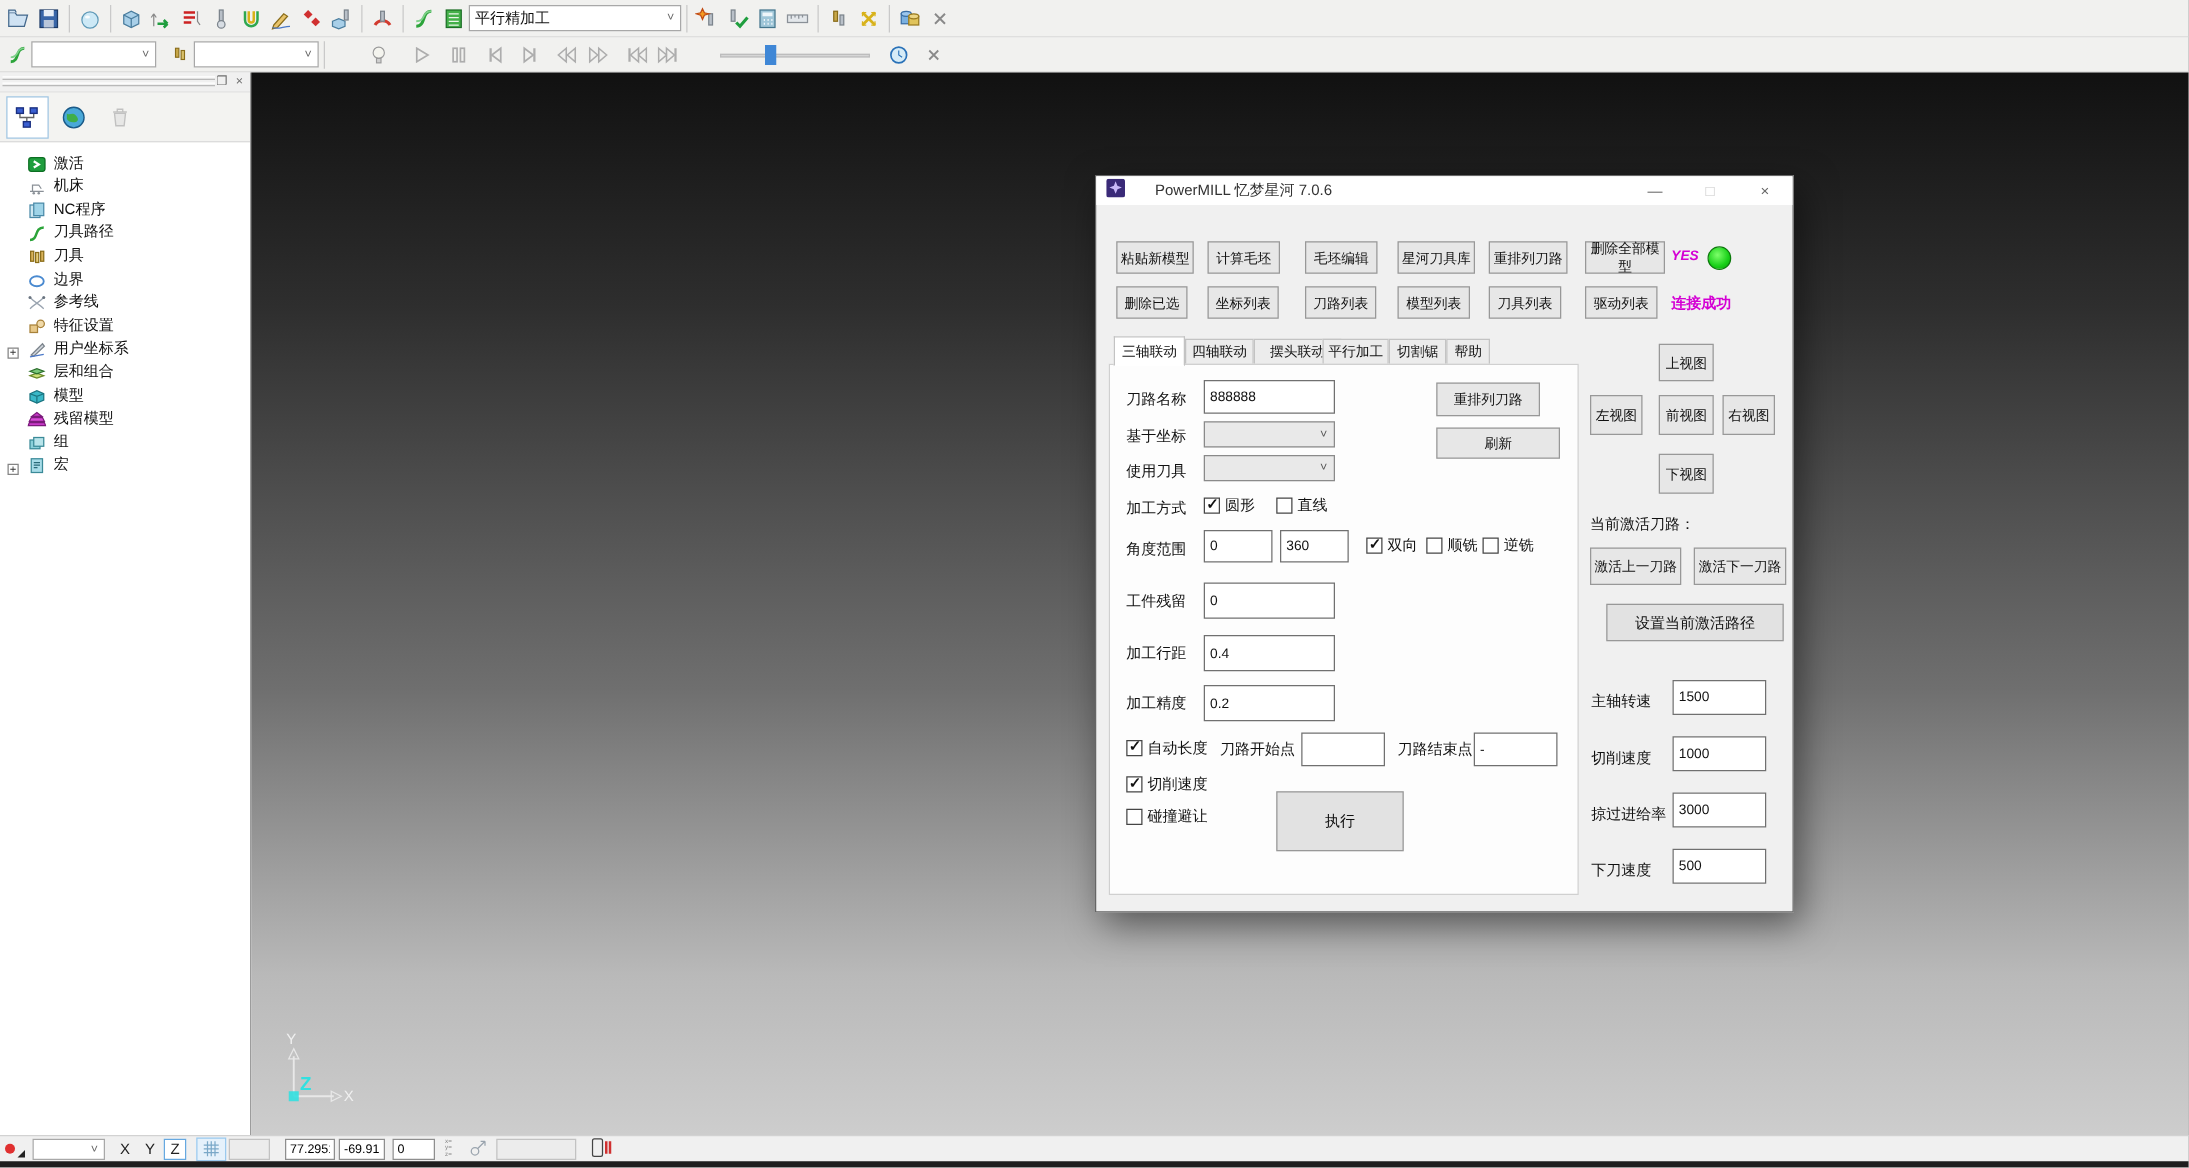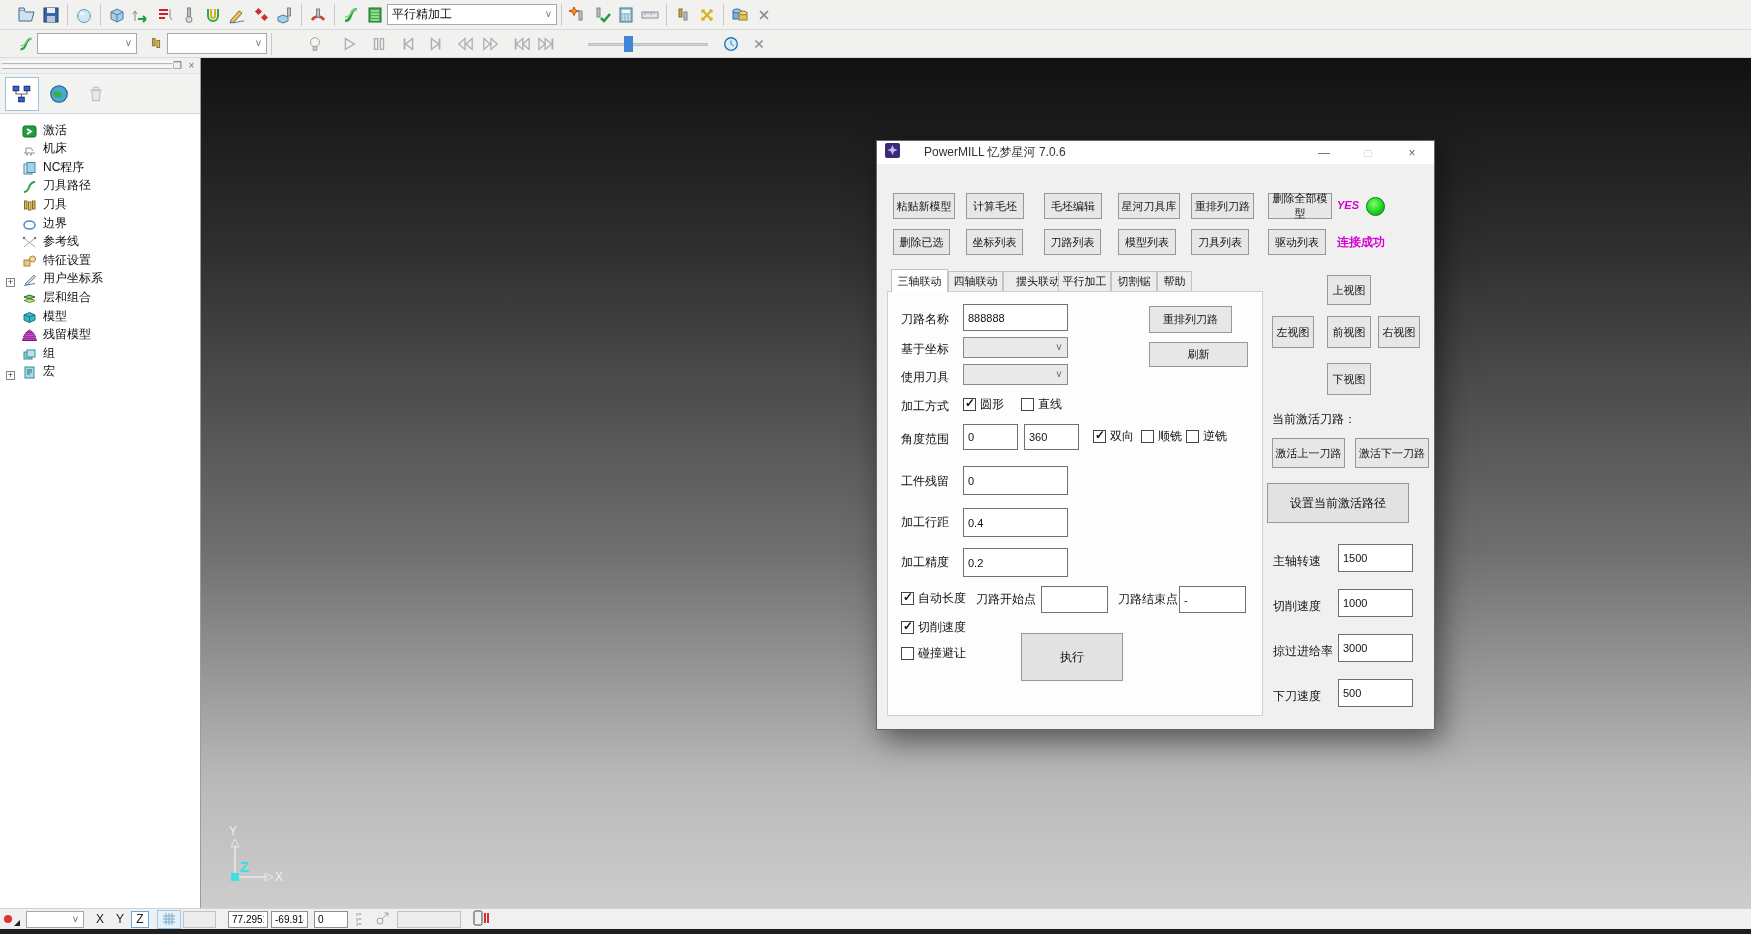--- a/index.html
+++ b/index.html
@@ -1,21 +1,21 @@
 <!DOCTYPE html>
 <html><head>
 <meta charset="utf-8">
 <style>
   * { box-sizing: border-box; margin: 0; padding: 0; }
   body { margin:0; background:#444; }
   #screen{position:relative;width:1751px;height:934px;overflow:hidden;
     font-family:"Liberation Sans",sans-serif;background:#f0f0f0;color:#111;}
 
   
-  .toolbar{display:flex;align-items:center;background:#f1f1ef;border-bottom:1px solid #d9d9d9;padding-left:15px;}
+  .toolbar{display:flex;align-items:center;background:#f1f1ef;border-bottom:1px solid #d9d9d9;padding-left:3px;}
   #toolbar1{height:30px;}
   #toolbar2{height:28px;}
   .ti{width:24px;height:24px;display:flex;align-items:center;justify-content:center;flex:0 0 auto;}
   .ti2{width:22px;height:22px;display:flex;align-items:center;justify-content:center;flex:0 0 auto;}
   .tsep{width:1px;height:22px;background:#c9c9c9;margin:0 4px;flex:0 0 auto;}
   .combo{height:21px;background:#fff;border:1px solid #a8a8a8;display:flex;align-items:center;
     font-size:12px;padding-left:4px;position:relative;flex:0 0 auto;}
   .combo .chev{margin-left:auto;width:15px;color:#666;font-size:10px;text-align:center;}
   .slider{width:120px;height:18px;position:relative;margin:0 6px;flex:0 0 auto;}
   .slider .track{position:absolute;left:0;right:0;top:8px;height:3px;background:#d6d6d6;border:1px solid #bdbdbd;}
@@ -605,21 +605,21 @@
 
     <button class="wbtn" style="left:450px;top:134px;width:44px;height:30px">上视图</button>
     <button class="wbtn" style="left:395px;top:175px;width:42px;height:32px">左视图</button>
     <button class="wbtn" style="left:450px;top:175px;width:44px;height:32px">前视图</button>
     <button class="wbtn" style="left:501px;top:175px;width:42px;height:32px">右视图</button>
     <button class="wbtn" style="left:450px;top:222px;width:44px;height:32px">下视图</button>
 
     <span class="dlabel" style="left:395px;top:270px">当前激活刀路：</span>
     <button class="wbtn" style="left:395px;top:297px;width:73px;height:30px">激活上一刀路</button>
     <button class="wbtn" style="left:478px;top:297px;width:74px;height:30px">激活下一刀路</button>
-    <button class="wbtn" style="left:390px;top:342px;width:142px;height:40px;font-size:12px;background:#e2e2e2">设置当前激活路径</button>
+    <button class="wbtn" style="left:408px;top:342px;width:142px;height:30px;font-size:12px;background:#e2e2e2">设置当前激活路径</button>
 
     <span class="dlabel" style="left:396px;top:412px">主轴转速</span>
     <input class="wtxt" style="left: 461px; top: 403px; width: 75px; height: 28px;" value="1500">
     <span class="dlabel" style="left:396px;top:457px">切削速度</span>
     <input class="wtxt" style="left: 461px; top: 448px; width: 75px; height: 28px;" value="1000">
     <span class="dlabel" style="left:396px;top:502px">掠过进给率</span>
     <input class="wtxt" style="left: 461px; top: 493px; width: 75px; height: 28px;" value="3000">
     <span class="dlabel" style="left:396px;top:547px">下刀速度</span>
     <input class="wtxt" style="left: 461px; top: 538px; width: 75px; height: 28px;" value="500">
   </div>

